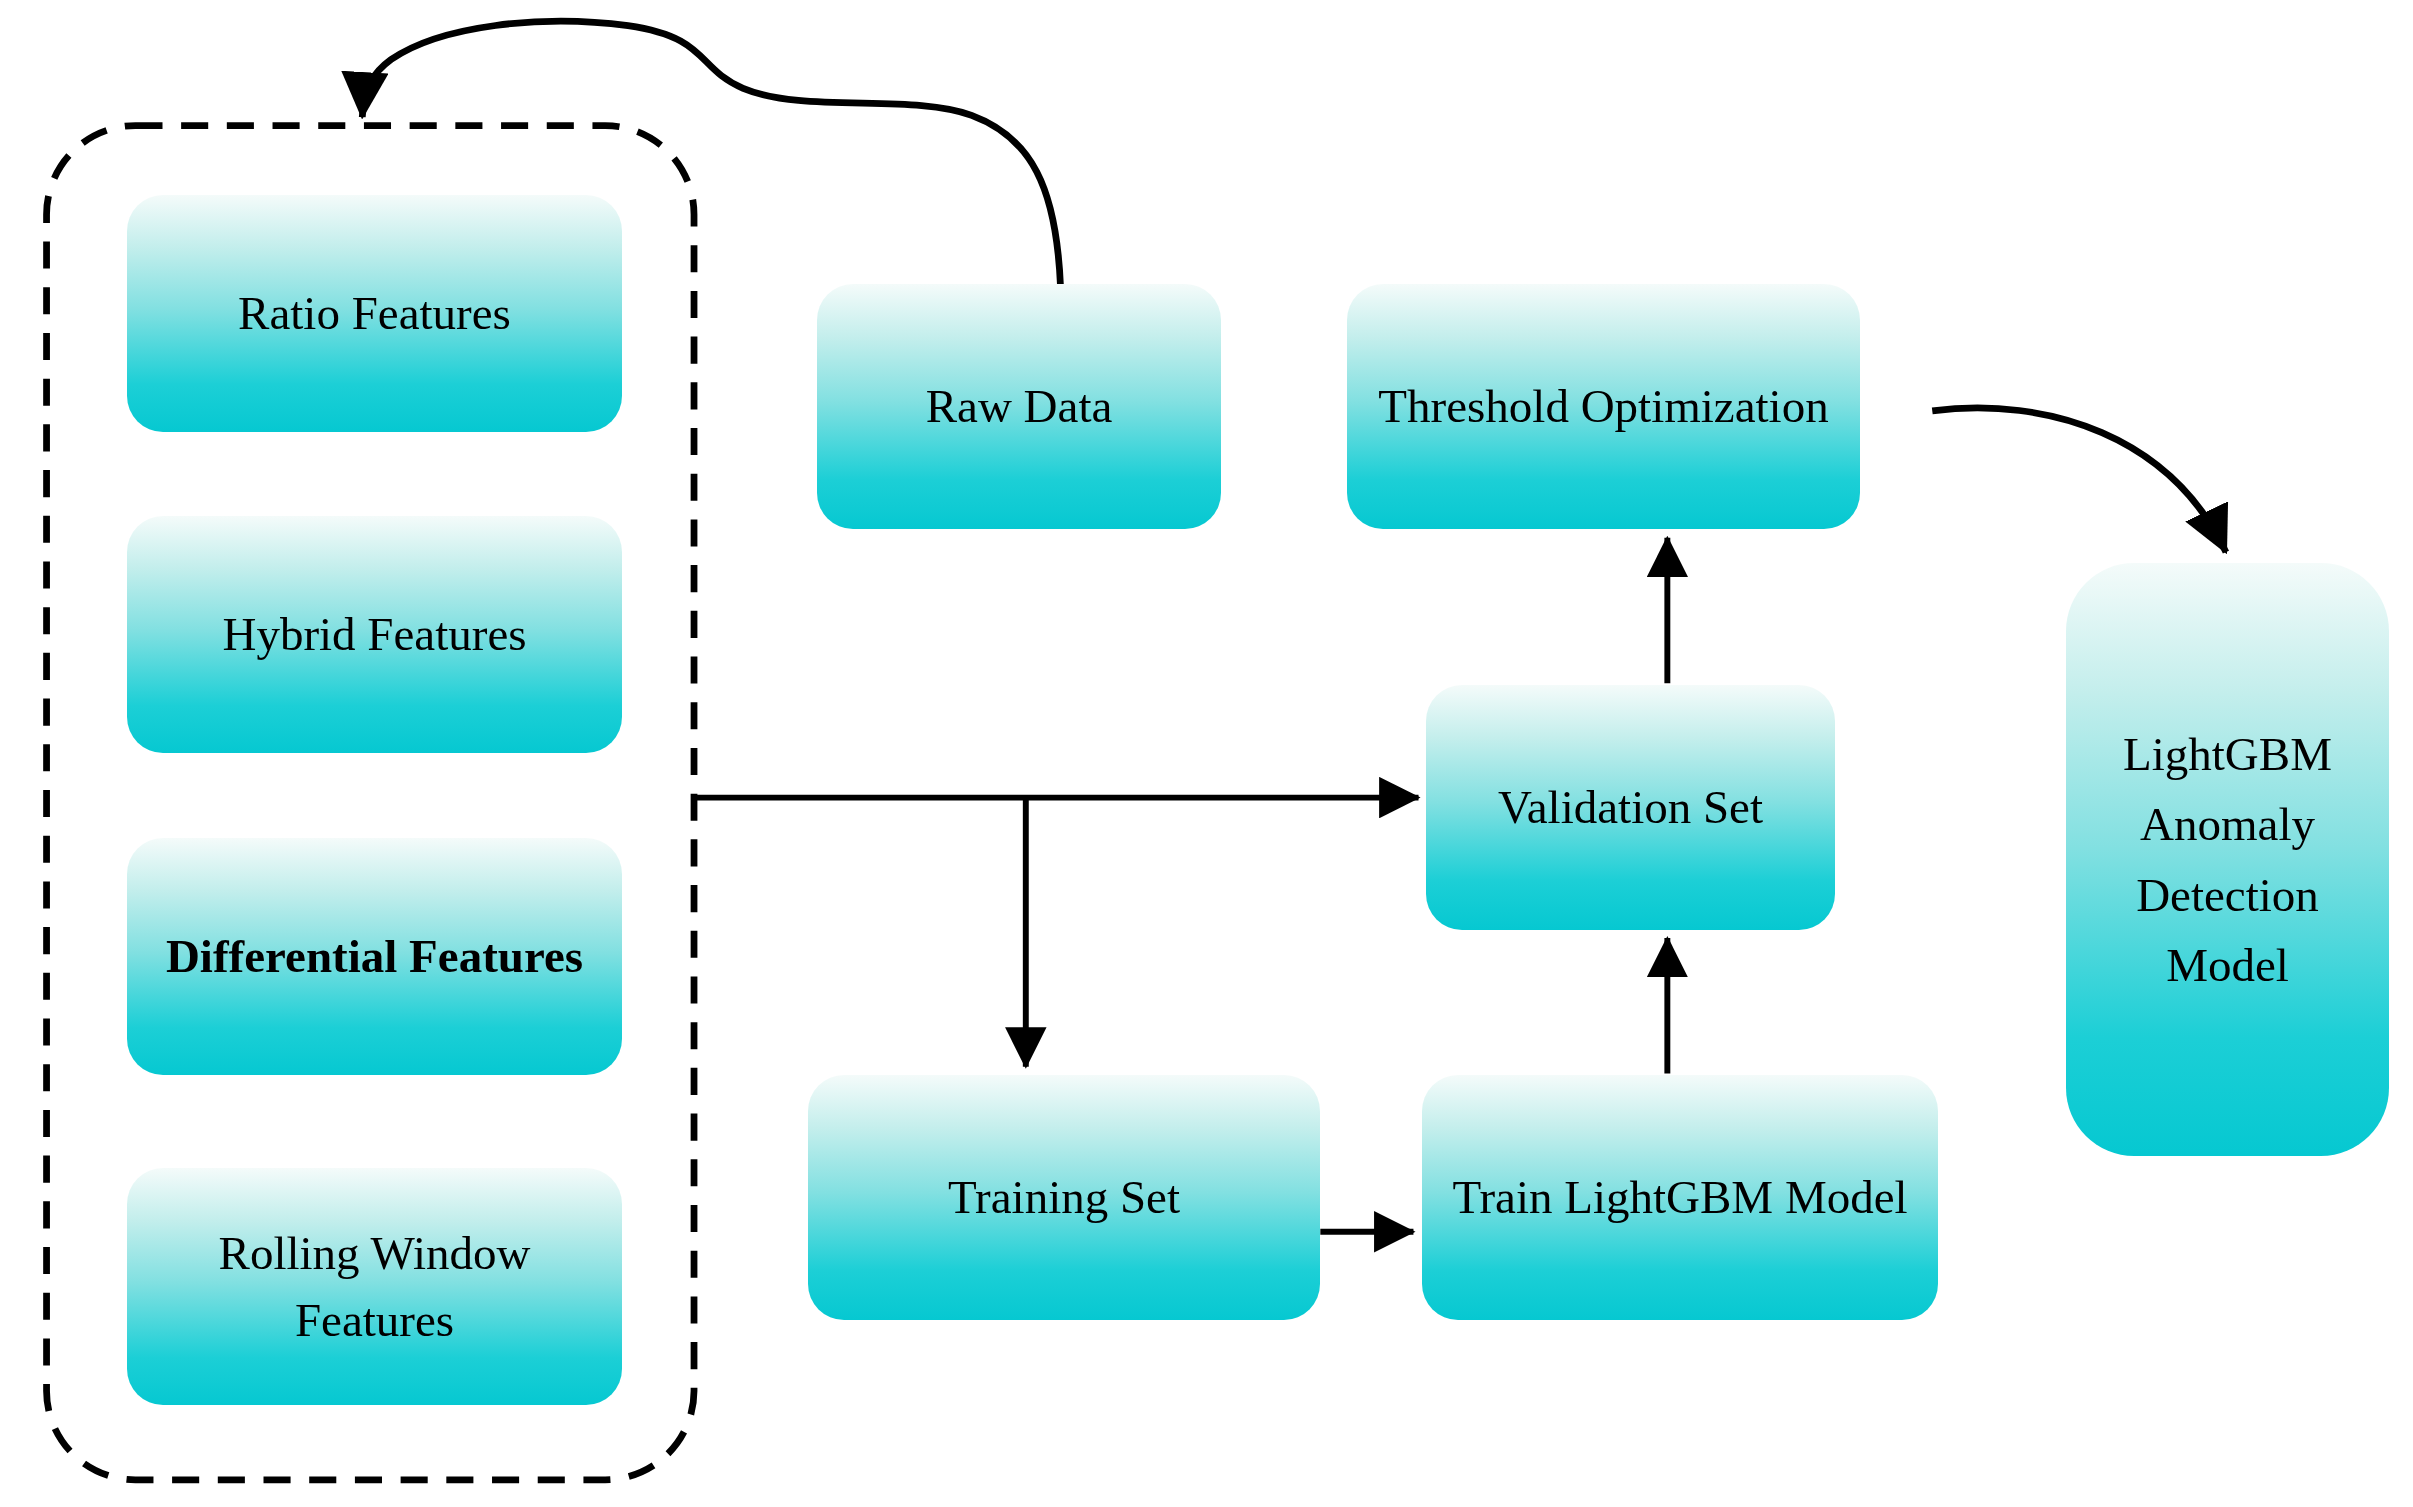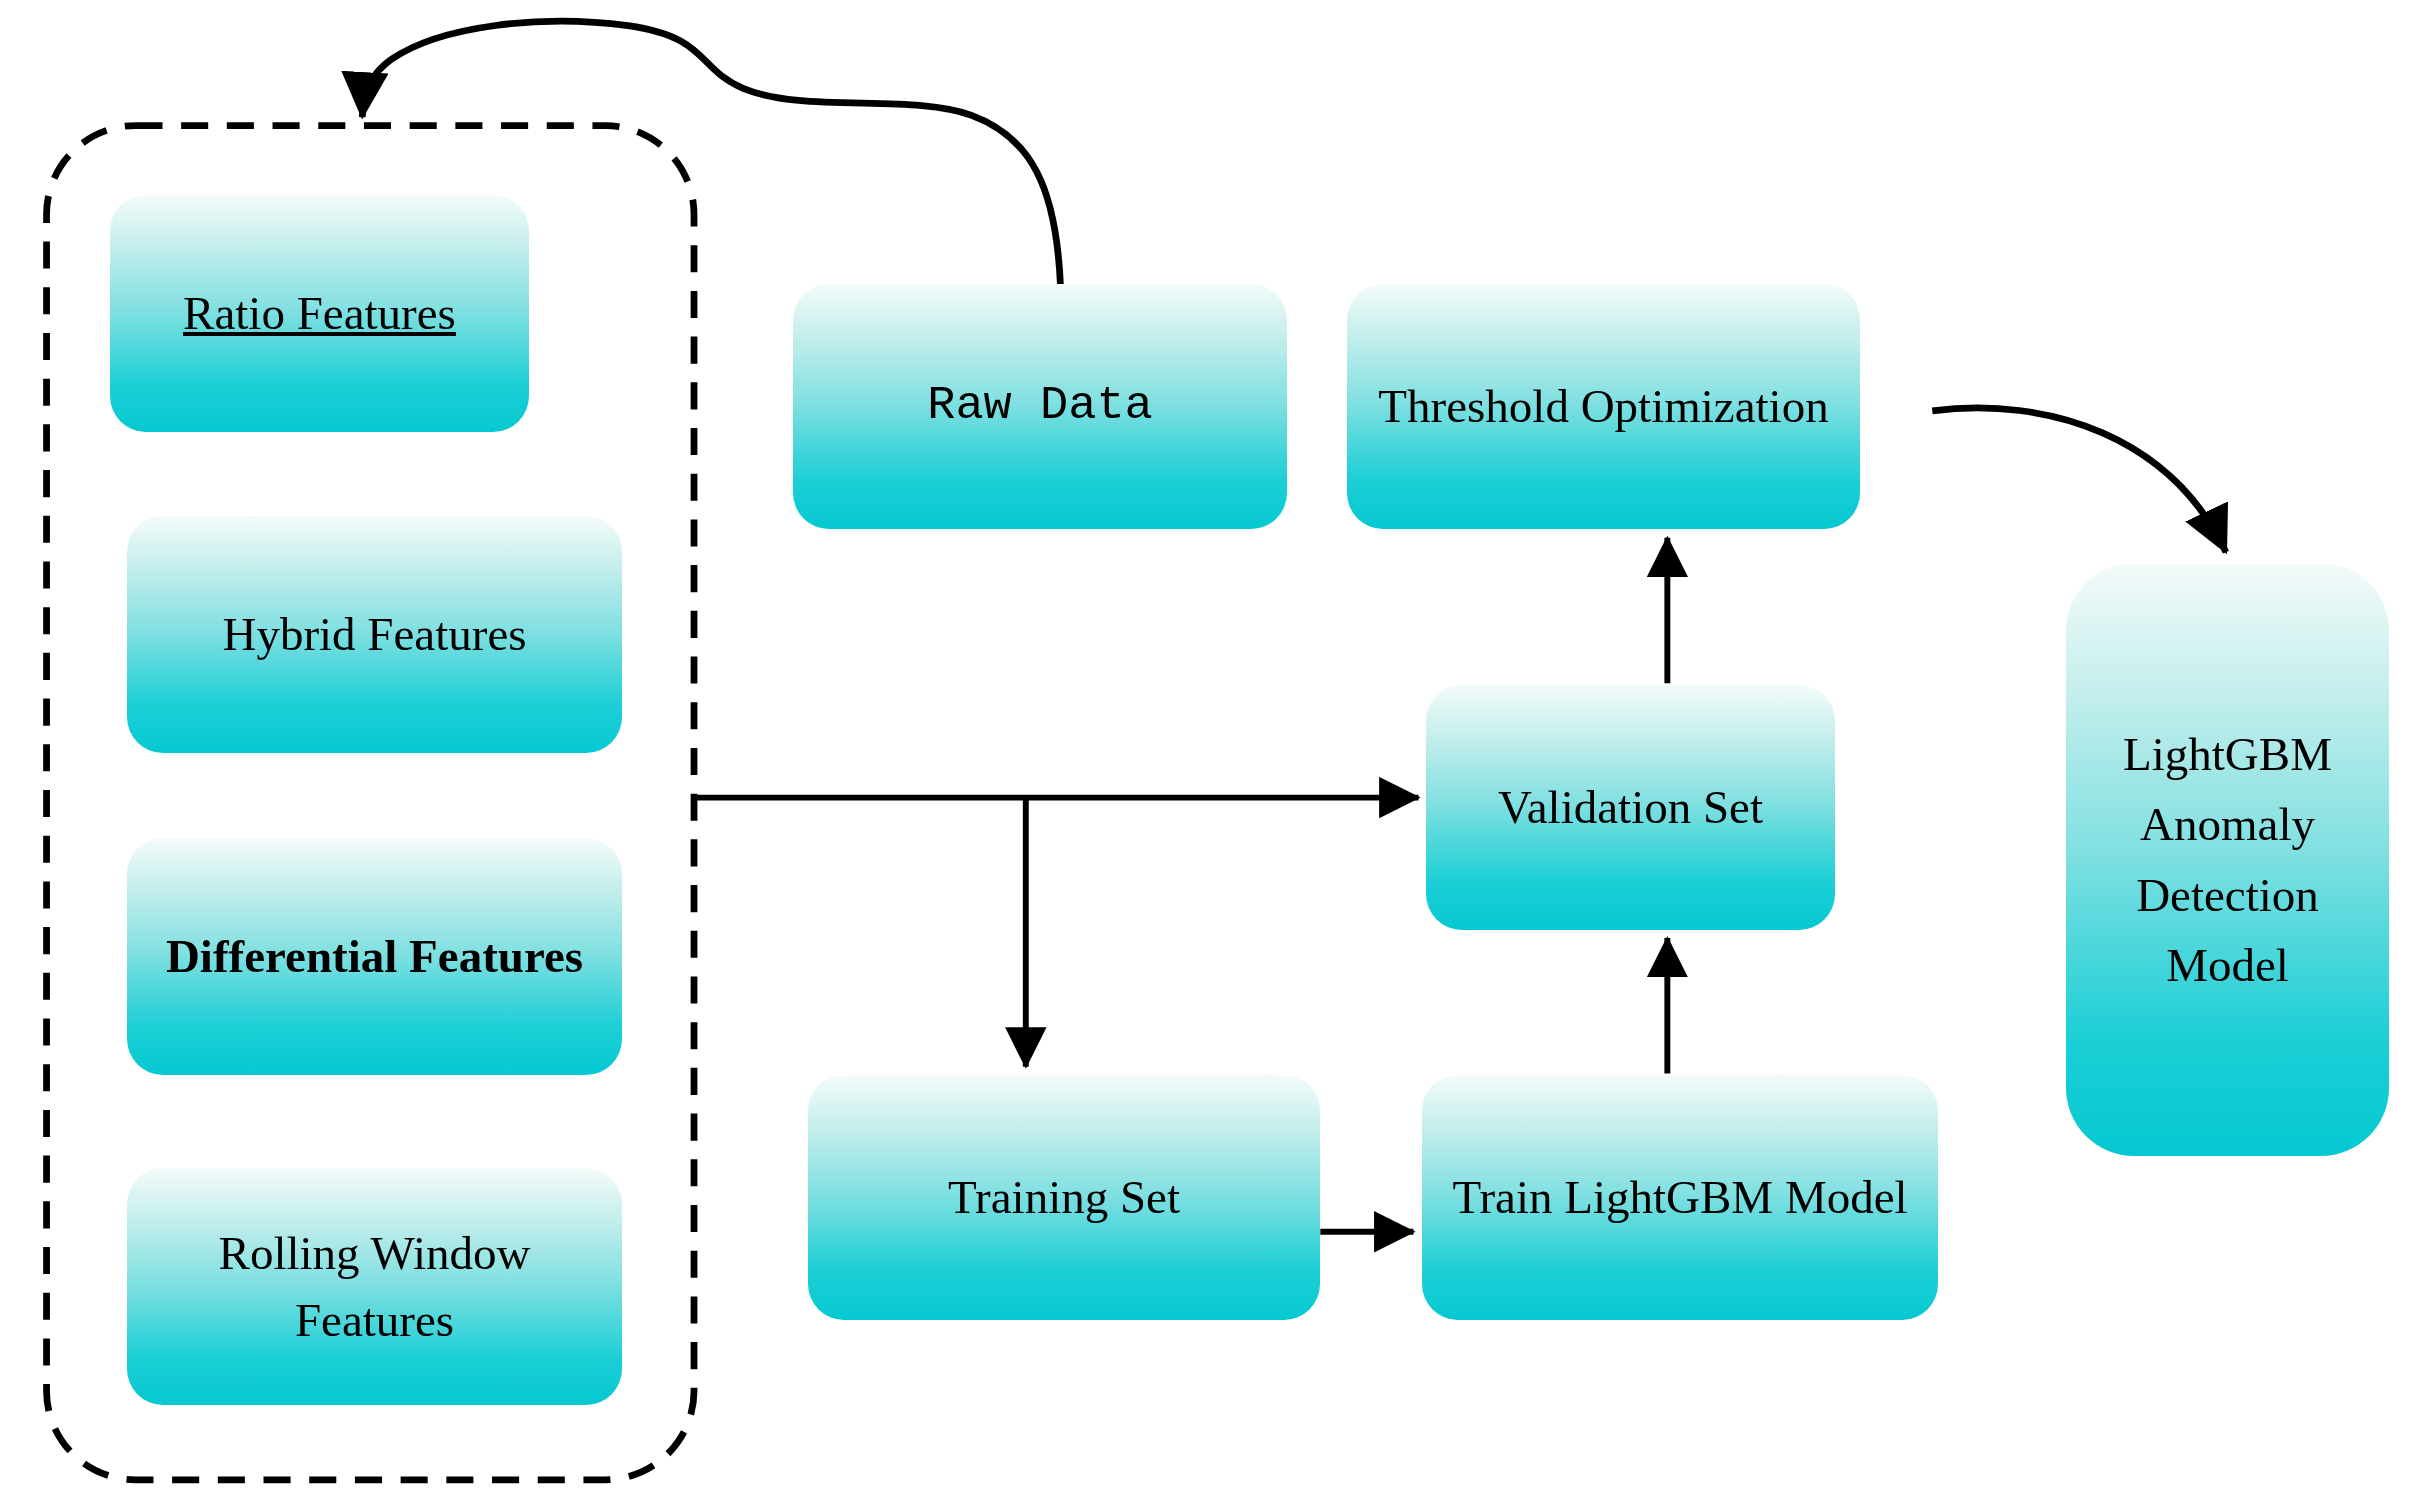--- a/index.html
+++ b/index.html
@@ -36,25 +36,25 @@
     line-height: 1.42;
     box-sizing: border-box;
     padding: 0 17px;
   }
   .node.tall {
     border-radius: 68px;
     line-height: 1.5;
     padding: 0 28px;
   }
   
-  #node-ratio        { left: 110px;  top: 195px;  width: 419px; height: 237px; text-decoration: underline; }
+  #node-ratio        { left: 127px;  top: 195px;  width: 495px; height: 237px; }
   #node-hybrid       { left: 127px;  top: 516px;  width: 495px; height: 237px; text-align: right; }
   #node-differential { left: 127px;  top: 838px;  width: 495px; height: 237px; font-weight: bold; }
   #node-rolling      { left: 127px;  top: 1168px; width: 495px; height: 237px; padding: 0 56px; }
-  #node-raw-data     { left: 793px;  top: 284px;  width: 494px; height: 245px; font-family: Liberation Mono, monospace; }
+  #node-raw-data     { left: 817px;  top: 284px;  width: 404px; height: 245px; }
   #node-threshold    { left: 1347px; top: 284px;  width: 513px; height: 245px; }
   #node-validation   { left: 1426px; top: 685px;  width: 409px; height: 245px; }
   #node-training     { left: 808px;  top: 1075px; width: 512px; height: 245px; }
   #node-train-model  { left: 1422px; top: 1075px; width: 516px; height: 245px; }
   #node-lgbm-model   { left: 2066px; top: 563px;  width: 323px; height: 593px; }
 </style>
 </head>
 <body>
 
 <div class="canvas">

